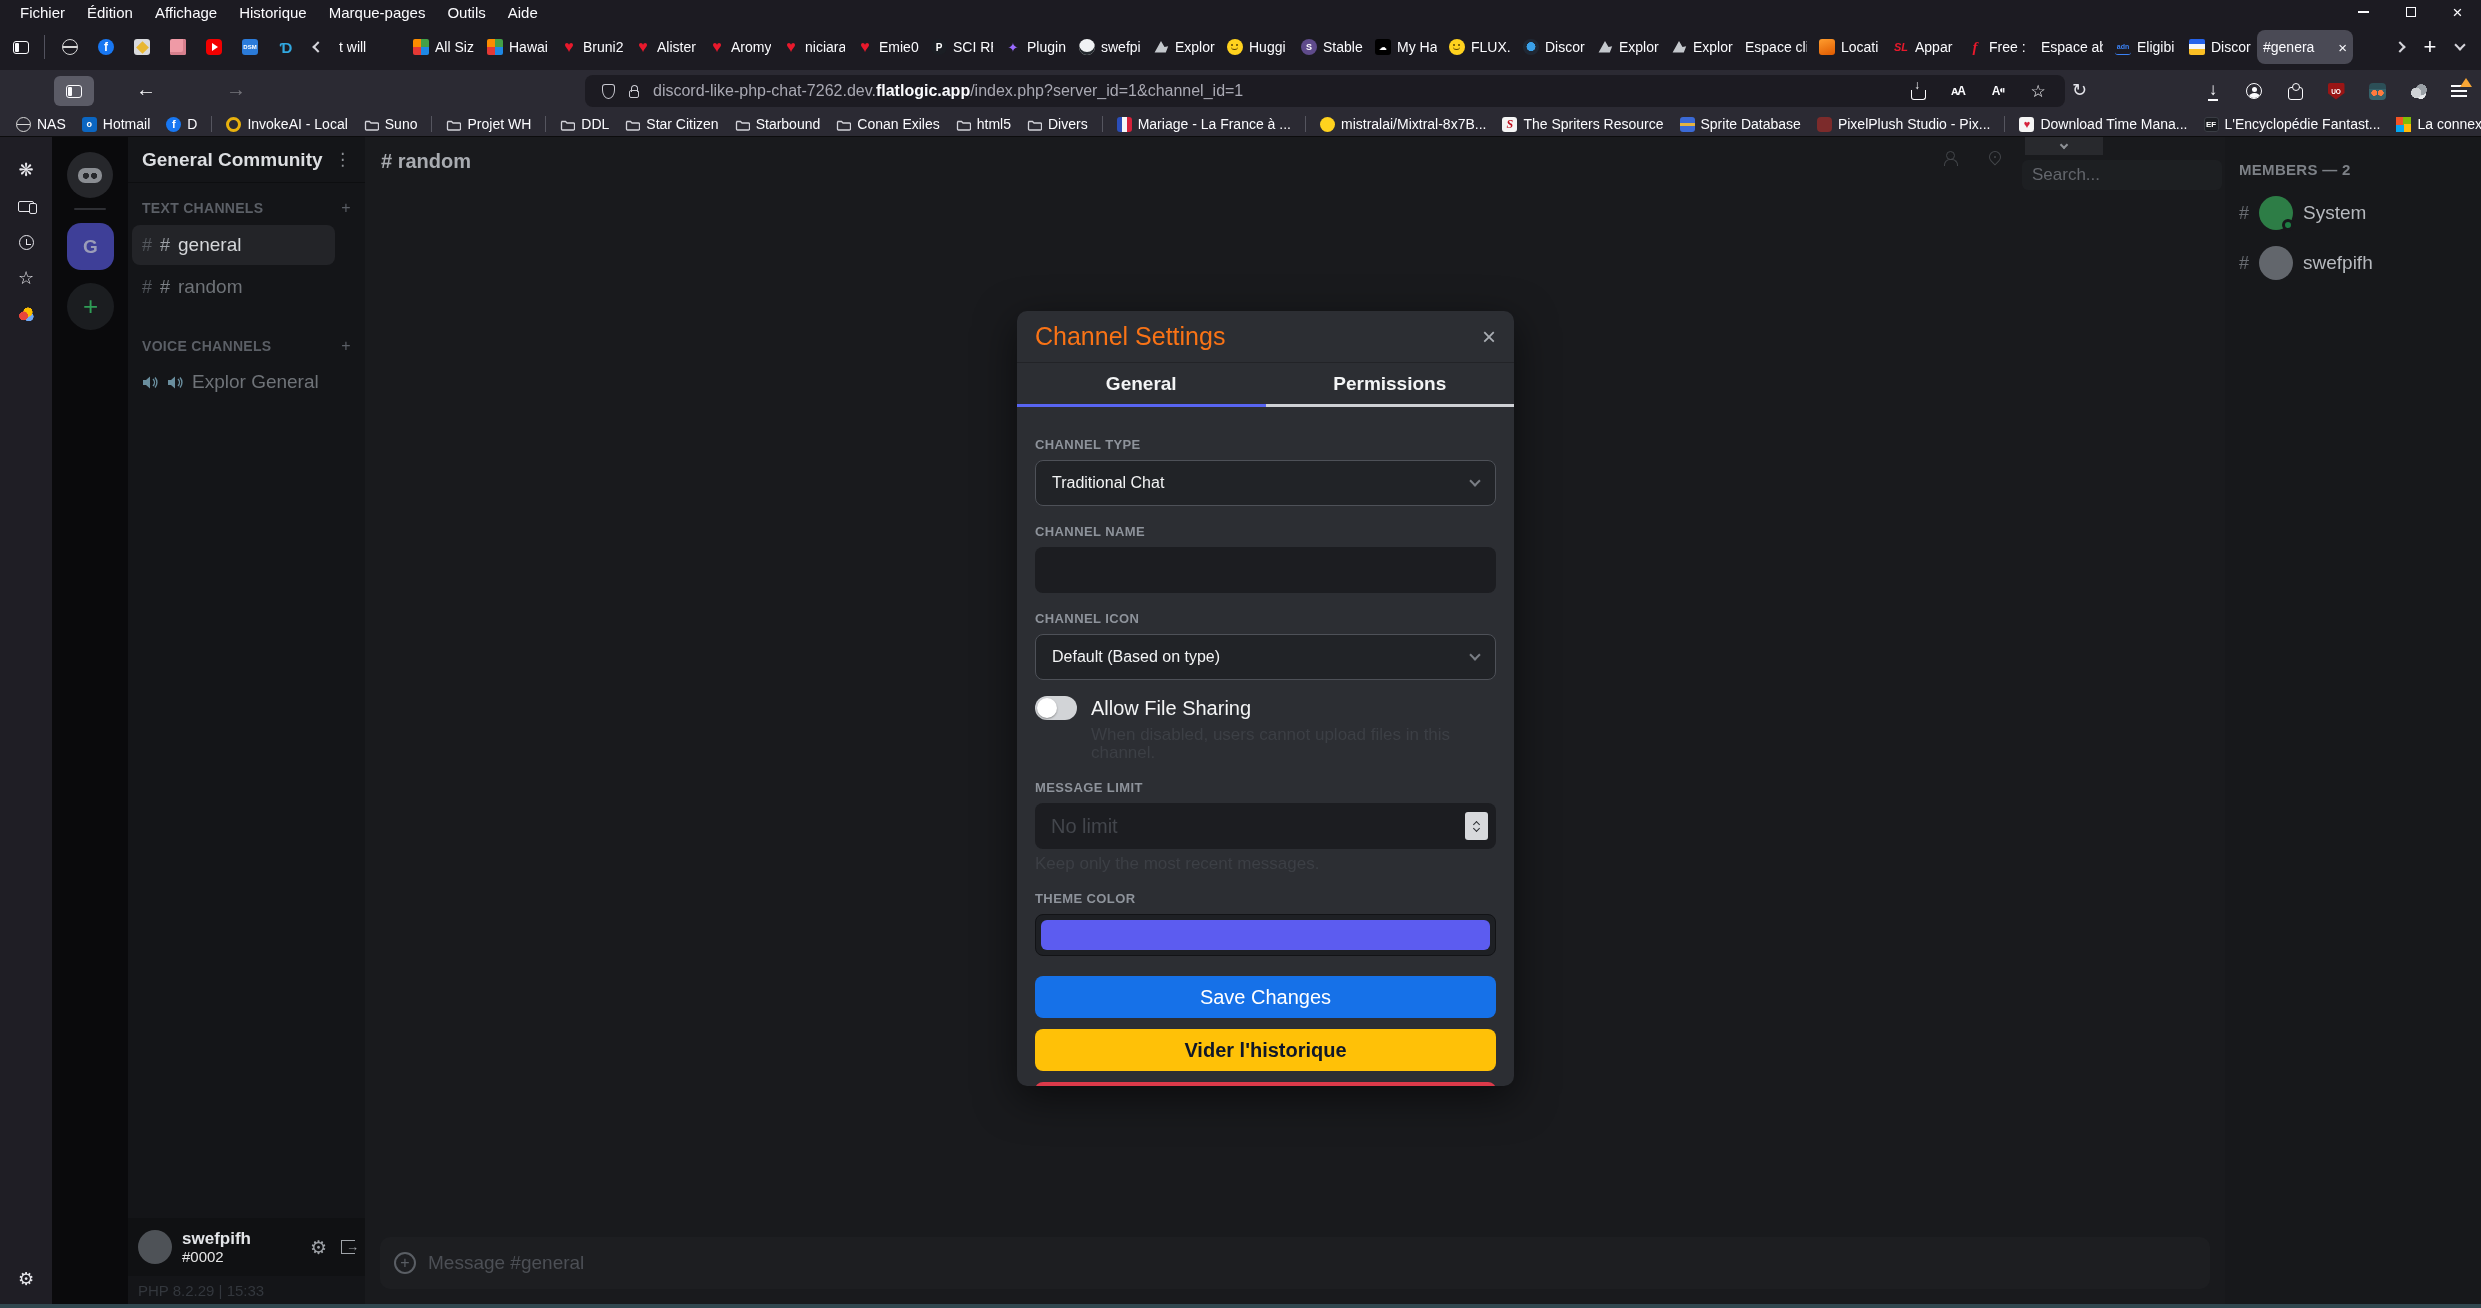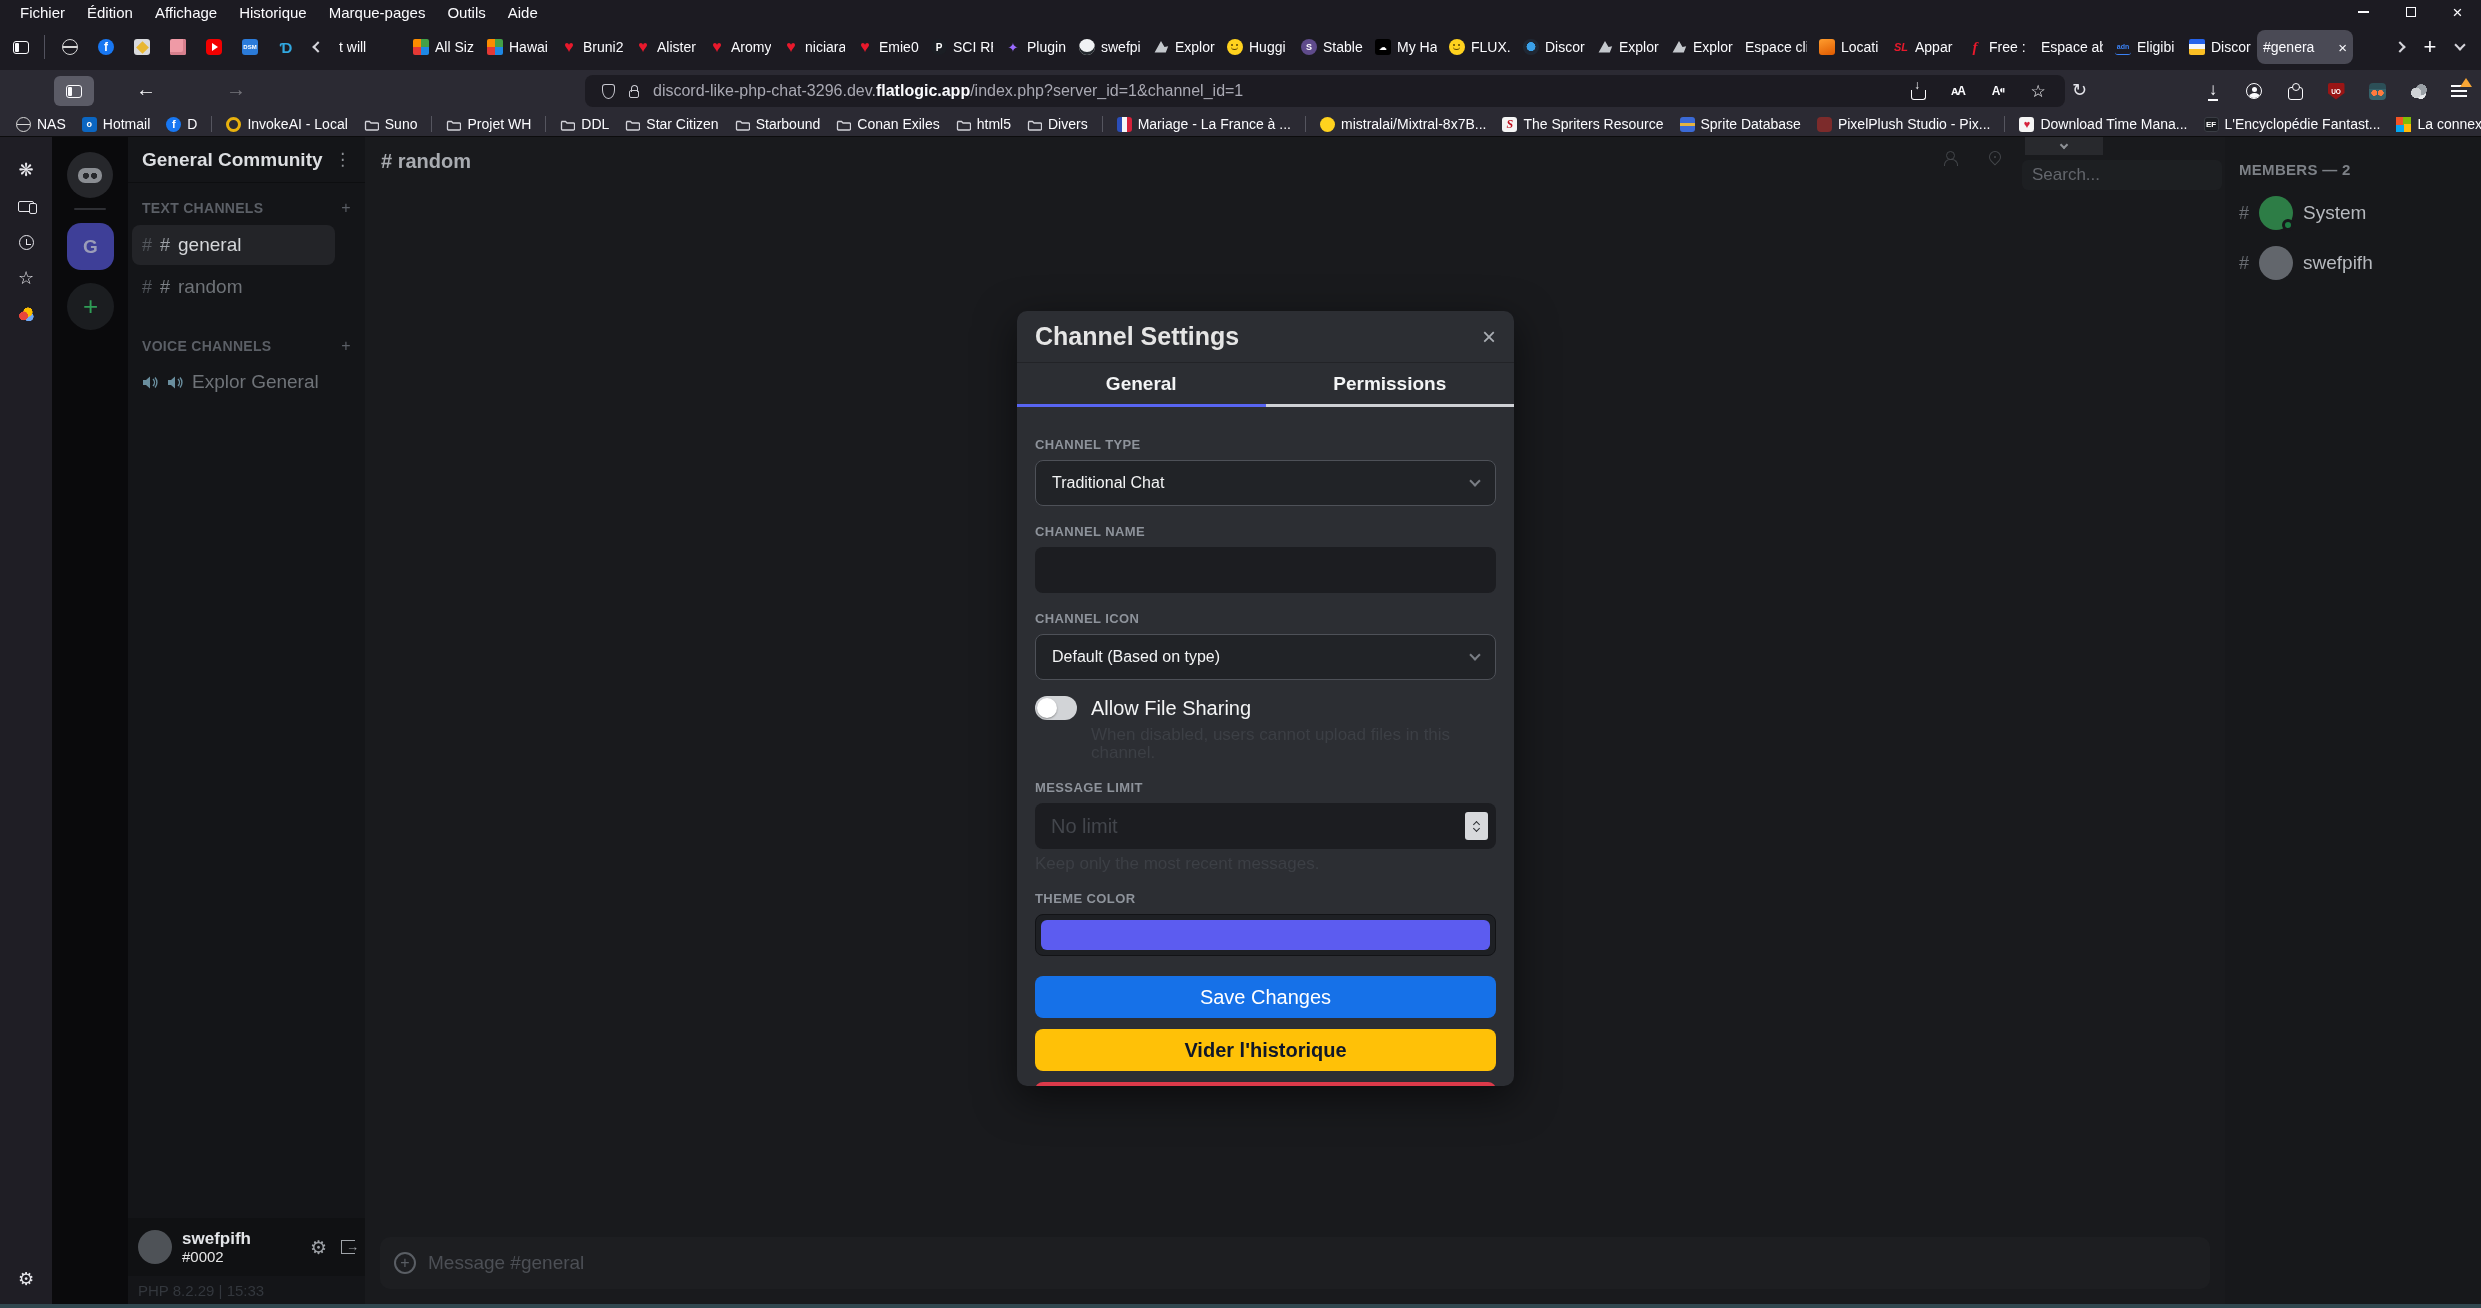--- a/index.html
+++ b/index.html
@@ -177,21 +177,21 @@
   #members-heading { padding:24px 14px 10px; font-size:15px; font-weight:700; color:#7d8187; letter-spacing:.3px; }
   .member-row { display:flex; align-items:center; gap:10px; padding:8px 14px; font-size:19px; color:#b6b9be; }
   .member-hash { color:#6a6e74; font-size:18px; }
   .member-avatar { width:34px; height:34px; border-radius:50%; position:relative; flex:0 0 auto; }
   .status-dot { position:absolute; right:-1px; bottom:-1px; width:12px; height:12px; border-radius:50%; background:#1d7d43; border:3px solid #17181b; }
 
   
   #overlay { position:absolute; inset:0; left:52px; background:rgba(0,0,0,0); }
   #modal { position:absolute; left:1017px; top:174px; width:497px; height:775px; background:#2c2e33; border-radius:10px; box-shadow:0 12px 40px rgba(0,0,0,.55); overflow:hidden; }
   #m-titlebar { height:52px; display:flex; align-items:center; padding:0 18px; border-bottom:1px solid #222327; }
-  #m-title { font-size:25px; font-weight:700; color:#e5e5e5; }
+  #m-title { font-size:25px; font-weight:400; color:#f97316; }
   #m-close { margin-left:auto; font-size:24px; color:#a9adb3; }
   #m-tabs { height:44px; display:flex; }
   .m-tab { flex:1; display:flex; align-items:center; justify-content:center; font-size:19px; font-weight:700; color:#f3f4f5; border-bottom:3px solid #cfd1d5; }
   .m-tab.active { border-bottom-color:var(--accent,#5865f2); }
   #m-body { padding:12px 18px 0; }
   .m-label { margin:18px 0 8px; font-size:13px; font-weight:700; color:#8e939b; letter-spacing:.4px; }
   .m-select { height:46px; background:#212327; border:1px solid #4e5158; border-radius:8px; display:flex; align-items:center; padding:0 16px; font-size:16px; color:#f3f4f5; }
   .m-select .chev { margin-left:auto; border-color:#7a7e85; }
   .m-input { height:46px; background:#1c1d21; border-radius:8px; display:flex; align-items:center; padding:0 16px; font-size:20px; color:#f3f4f5; position:relative; }
   .m-input .ph { color:#43464c; }
@@ -395,21 +395,21 @@
     </div>
   <div id="nav-back" class="abs">←</div>
   <div id="nav-fwd" class="abs">→</div>
   <div id="urlbar" class="abs">
     <span class="url-ic">
         <span class="shield-ic"></span>
       </span>
     <span class="url-ic">
         <span class="lock-ic"></span>
       </span>
-    <span id="url-text"><span>discord-like-php-chat-3296.dev.</span><span class="dom">flatlogic.app</span><span>/index.php?server_id=1&amp;channel_id=1</span></span>
+    <span id="url-text"><span>discord-like-php-chat-7262.dev.</span><span class="dom">flatlogic.app</span><span>/index.php?server_id=1&amp;channel_id=1</span></span>
     <span id="urlbar-actions">
       <span class="url-ic">
           <span class="tray-ic"></span>
         </span>
       <span class="url-ic trans-ic">ᴀA</span>
       <span class="url-ic trans-ic">A⁌</span>
       <span class="url-ic">
           <span class="star-glyph">☆</span>
         </span>
     </span>

